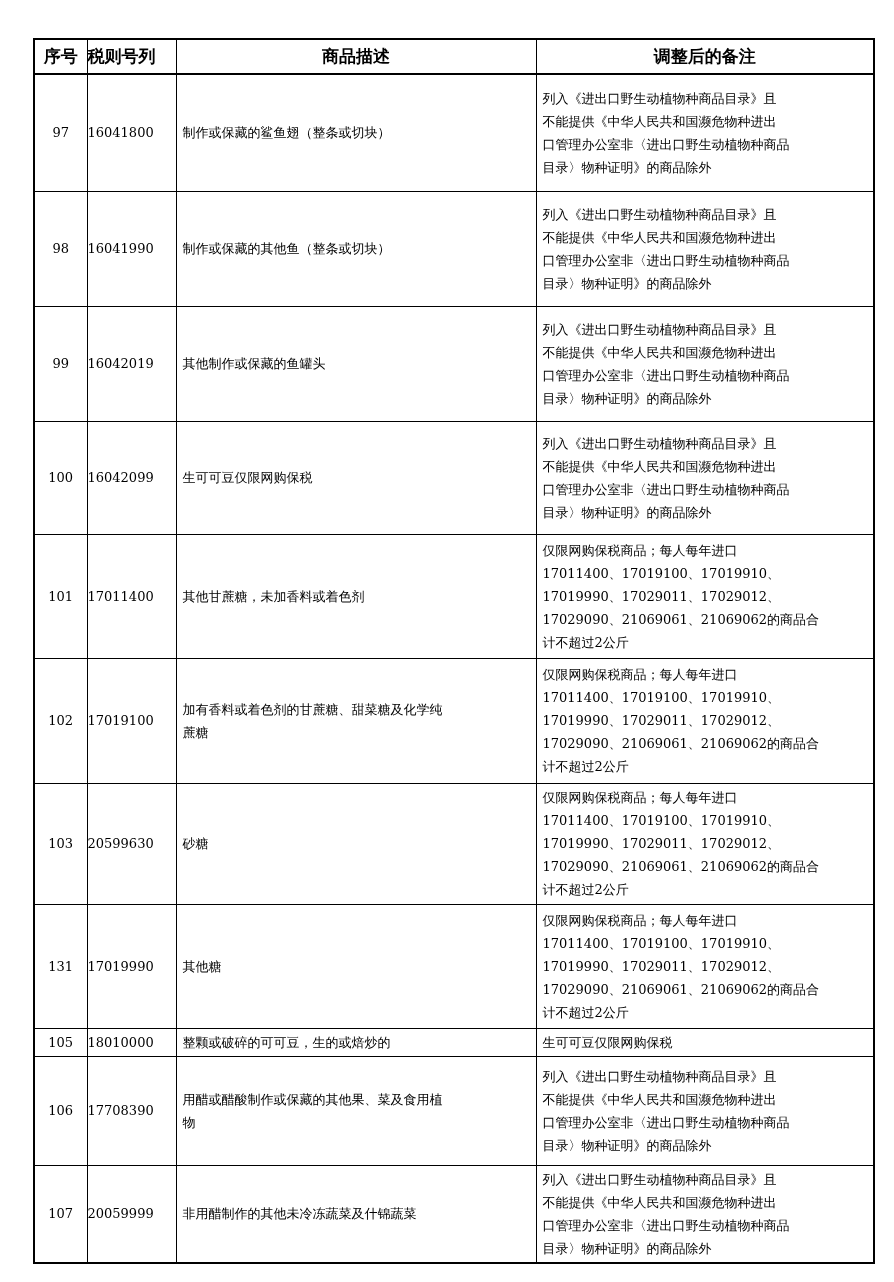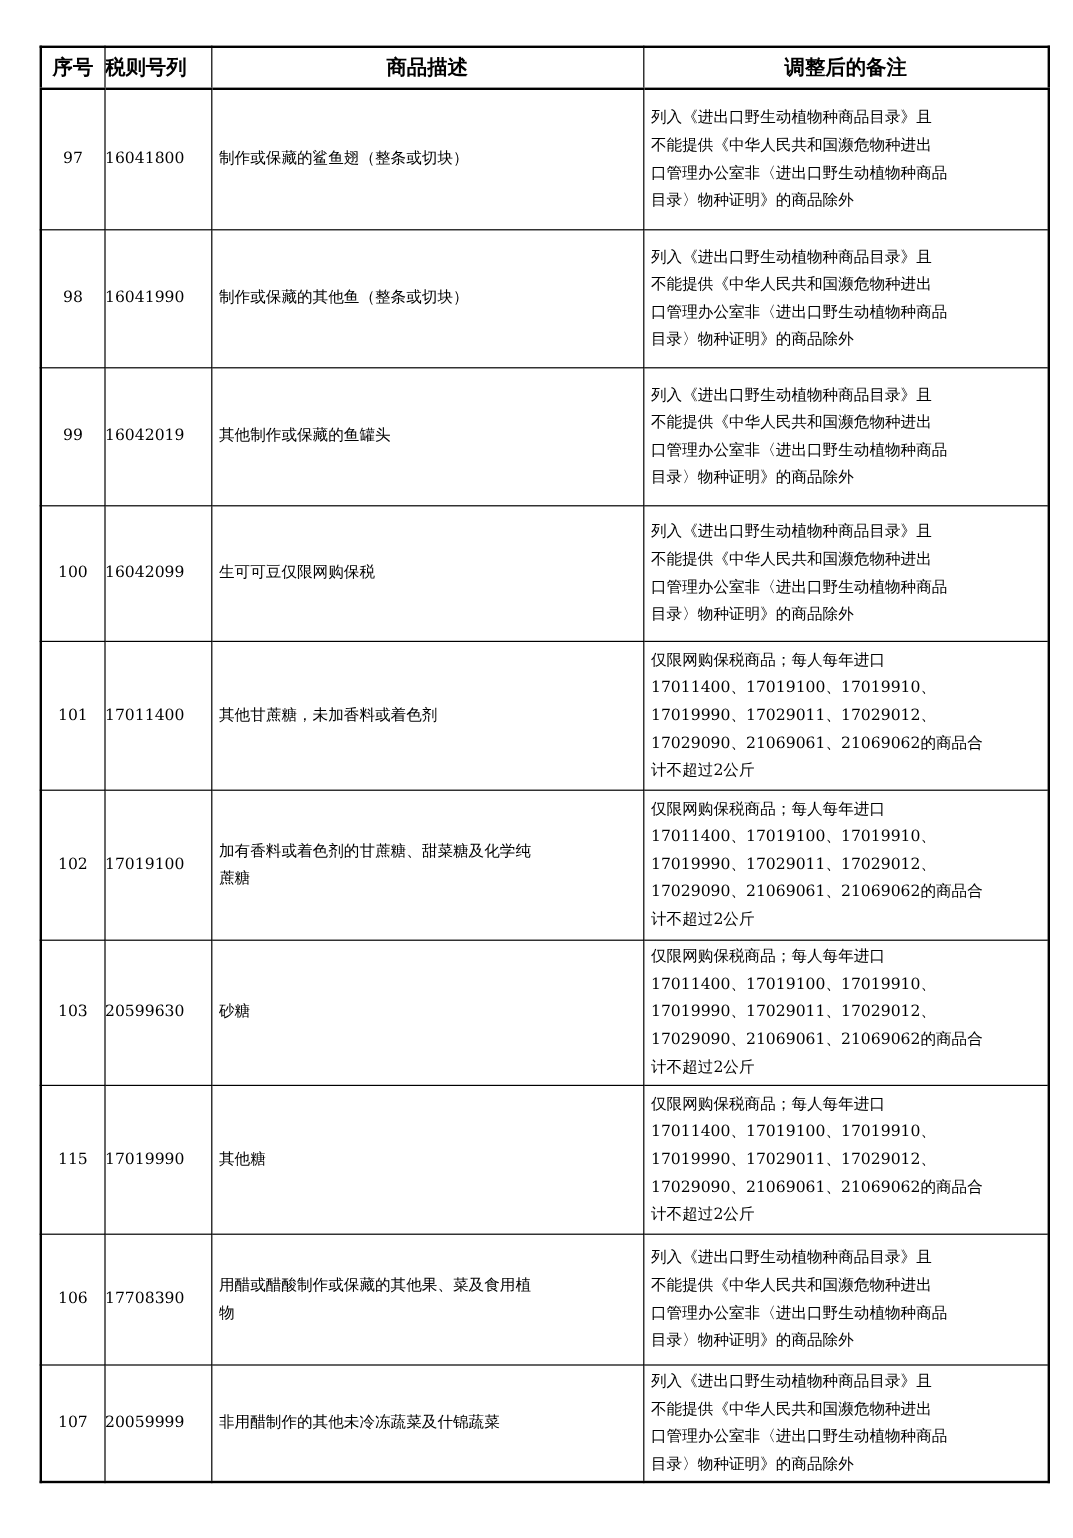--- a/index.html
+++ b/index.html
@@ -141,28 +141,34 @@
         <td class="c-seq">103</td>
         <td class="c-code">20599630</td>
         <td class="c-desc">砂糖</td>
         <td class="c-remark">仅限网购保税商品；每人每年进口
 17011400、17019100、17019910、
 17019990、17029011、17029012、
 17029090、21069061、21069062的商品合
 计不超过2公斤</td>
       </tr>
       <tr style="height:124px">
-        <td class="c-seq">115</td>
+        <td class="c-seq">131</td>
         <td class="c-code">17019990</td>
         <td class="c-desc">其他糖</td>
         <td class="c-remark">仅限网购保税商品；每人每年进口
 17011400、17019100、17019910、
 17019990、17029011、17029012、
 17029090、21069061、21069062的商品合
 计不超过2公斤</td>
+      </tr>
+      <tr style="height:24px">
+        <td class="c-seq">105</td>
+        <td class="c-code">18010000</td>
+        <td class="c-desc">整颗或破碎的可可豆，生的或焙炒的</td>
+        <td class="c-remark">生可可豆仅限网购保税</td>
       </tr>
       <tr style="height:109px">
         <td class="c-seq">106</td>
         <td class="c-code">17708390</td>
         <td class="c-desc">用醋或醋酸制作或保藏的其他果、菜及食用植
 物</td>
         <td class="c-remark">列入《进出口野生动植物种商品目录》且
 不能提供《中华人民共和国濒危物种进出
 口管理办公室非〈进出口野生动植物种商品
 目录〉物种证明》的商品除外</td>

